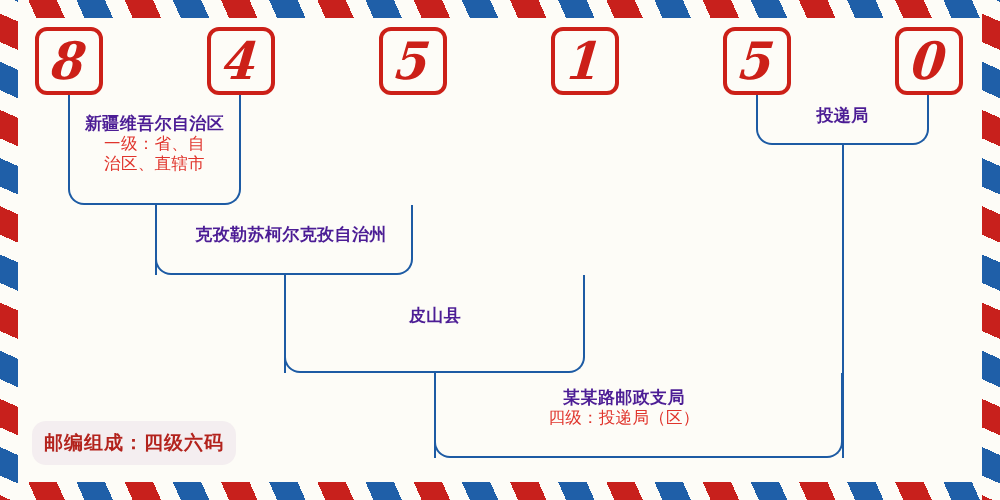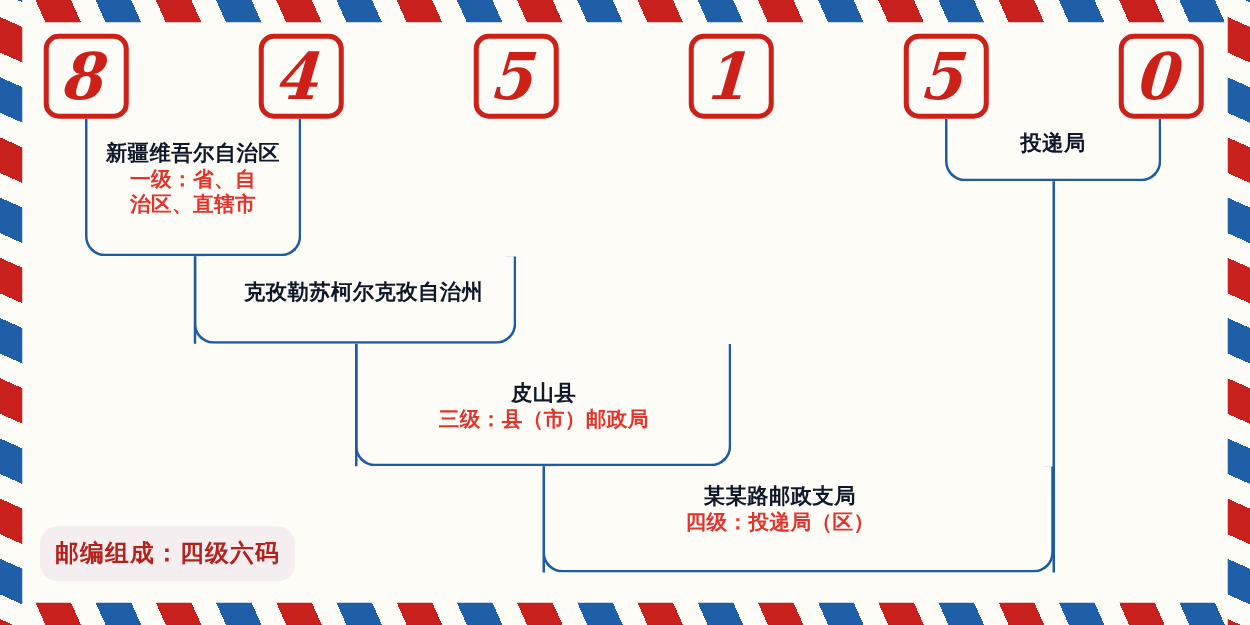--- a/index.html
+++ b/index.html
@@ -80,31 +80,31 @@
   
   .label{
     position:absolute;
     text-align:center;
     z-index:15;
     line-height:1.22;
     white-space:nowrap;
   }
   .label .l-title{
     display:block;
-    color:#0f172a;
+    color:#4c1d95;
     font-family:"DejaVu Serif", serif;
     font-weight:bold;
     font-size:17px;
     letter-spacing:0.4px;
   }
   .label .l-sub{
     display:block;
     color:#e0342c;
     font-family:"DejaVu Sans", sans-serif;
-    font-weight:bold;
+    font-weight:normal;
     font-size:16.5px;
     letter-spacing:0.3px;
   }
   .label.multi{white-space:normal;}
   .label.multi .l-sub{line-height:1.24;}
 
   
   .badge{
     position:absolute;
     background:#f4eef0;
@@ -167,21 +167,20 @@
   <div class="bracket" style="left:155px;top:205px;width:258px;height:70px;"></div>
   <div class="stem" style="left:284px;top:275px;height:98px;"></div>
   <div class="label" style="left:166px;top:224px;width:250px;">
     <span class="l-title">克孜勒苏柯尔克孜自治州</span>
   </div>
 
   <div class="bracket" style="left:284px;top:275px;width:301px;height:98px;"></div>
   <div class="stem" style="left:434px;top:373px;height:85px;"></div>
   <div class="label" style="left:290px;top:305px;width:290px;">
     <span class="l-title">皮山县</span>
-    <span class="l-sub">三级：县（市）邮政局</span>
   </div>
 
   <div class="bracket" style="left:756px;top:95px;width:173px;height:50px;"></div>
   <div class="stem" style="left:842px;top:145px;height:313px;"></div>
   <div class="label" style="left:760px;top:105px;width:165px;">
     <span class="l-title">投递局</span>
   </div>
 
   <div class="bracket" style="left:434px;top:373px;width:409px;height:85px;"></div>
   <div class="label" style="left:484px;top:387px;width:280px;">

